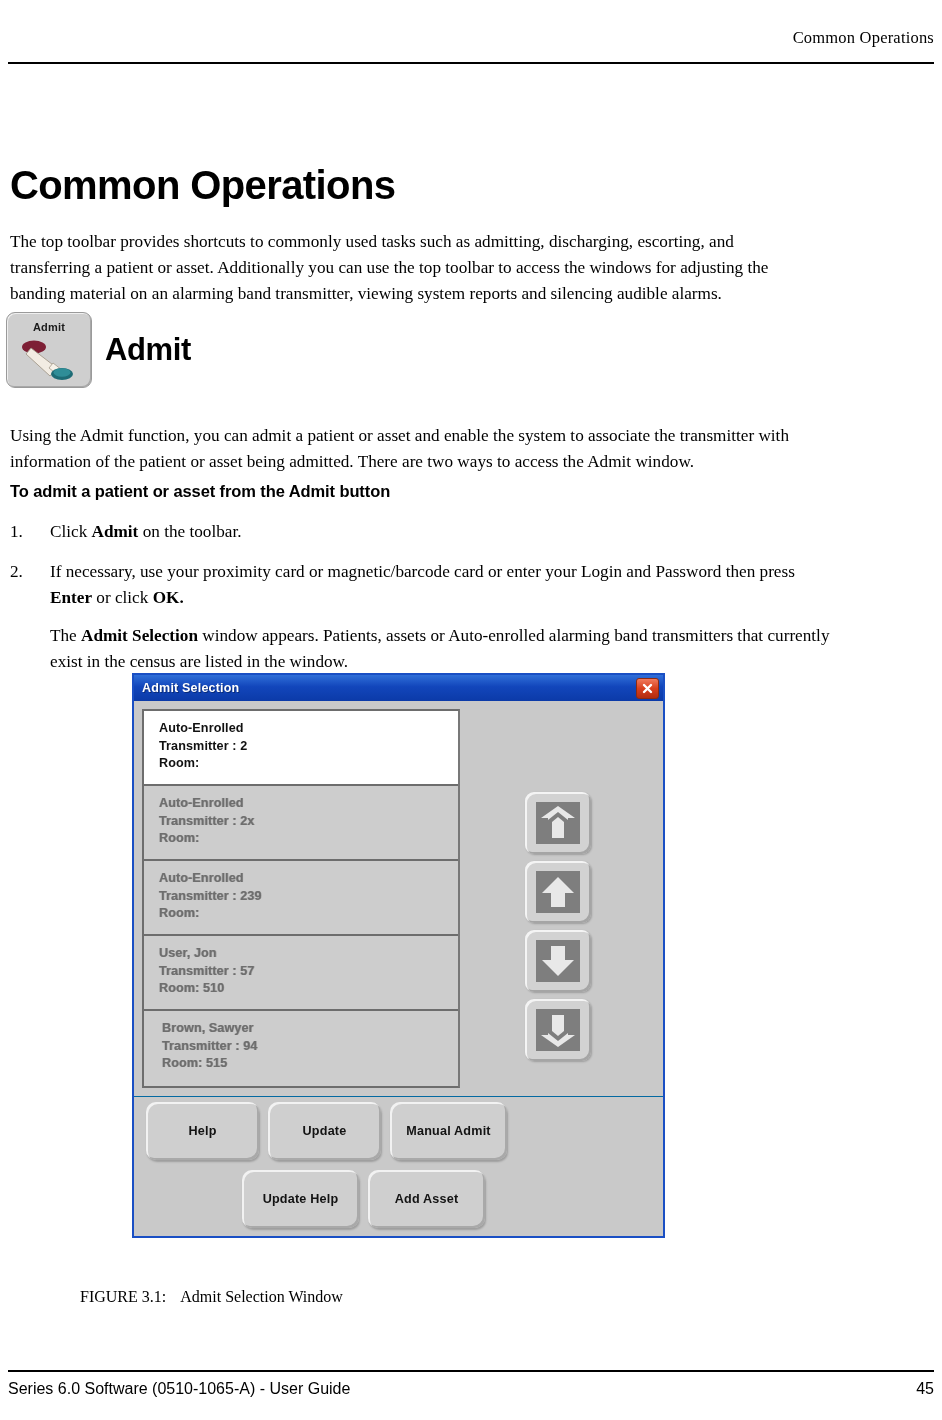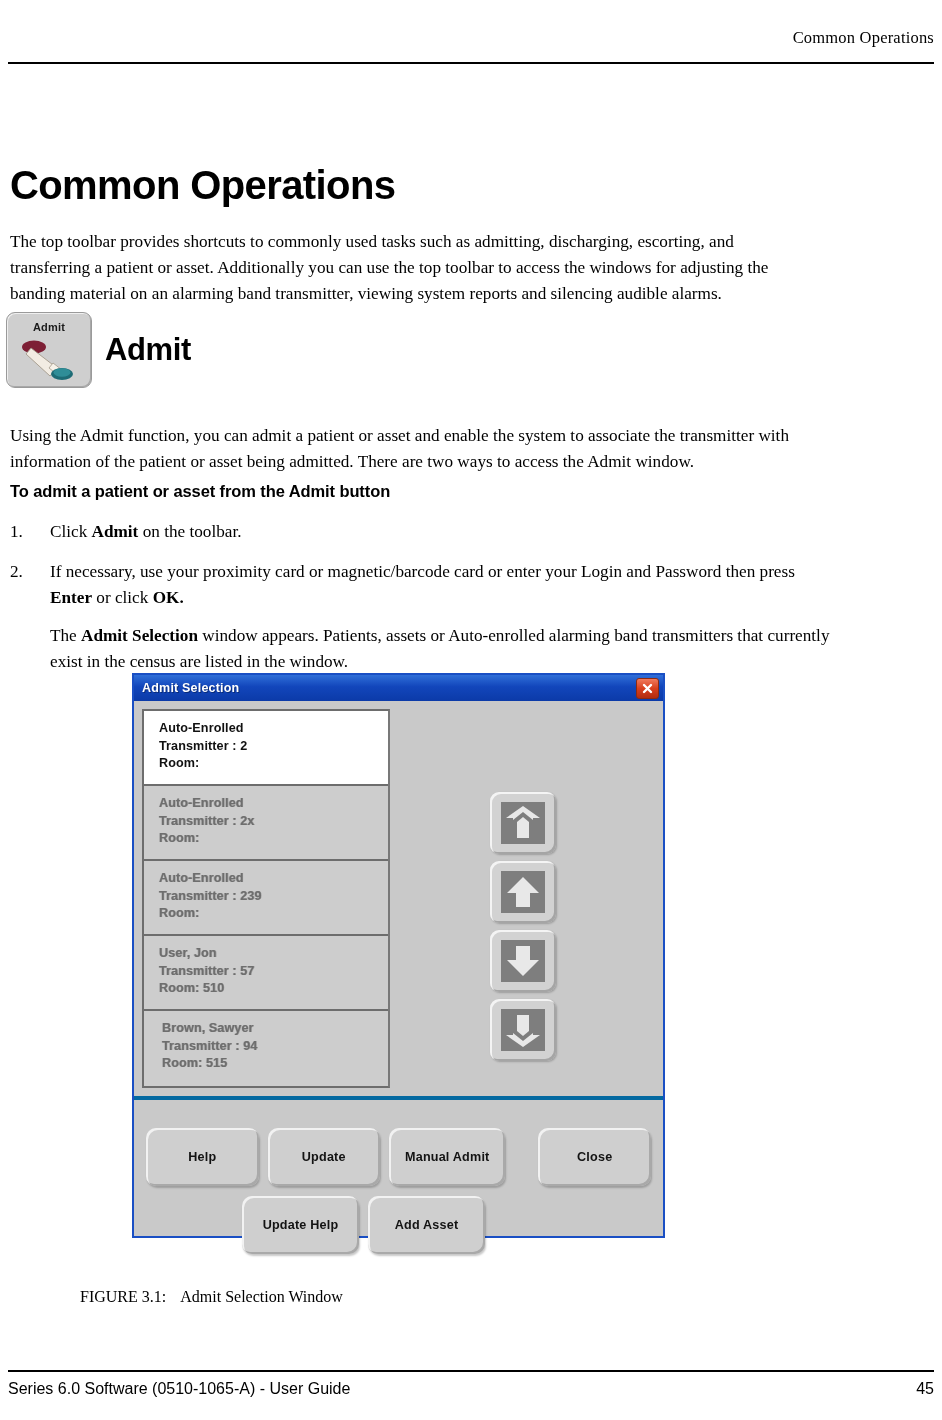--- a/index.html
+++ b/index.html
@@ -219,21 +219,21 @@
   .close-btn svg { display: block; }
 
   .dialog-body {
     flex: 1;
     position: relative;
     padding: 8px;
     box-sizing: border-box;
     display: flex;
   }
   .list-panel {
-    width: 248px;
+    width: 318px;
     flex: none;
     background: #c9c9c9;
     border: 2px solid #6d6d6d;
     border-right-color: #787878;
     box-sizing: border-box;
     overflow: hidden;
   }
   .list-item {
     height: 75px;
     box-sizing: border-box;
@@ -285,22 +285,22 @@
   }
   .scroll-btn svg { display: block; }
   #btn-page-up   { top: 83px; }
   #btn-line-up   { top: 152px; }
   #btn-line-down { top: 221px; }
   #btn-page-down { top: 290px; }
 
   .dialog-footer {
     flex: none;
     height: 158px;
-    border-top: 4px solid #0369a1;
-    padding: 28px 12px 0 12px;
+    border-top: 1px solid #0369a1;
+    padding: 5px 12px 0 12px;
     box-sizing: border-box;
   }
   .btn-row {
     display: flex;
     align-items: flex-start;
   }
   .btn-row.row2 { margin-top: 10px; padding-left: 96px; }
   .dlg-btn {
     height: 58px;
     background: #cfcfcf;
@@ -498,21 +498,20 @@
         </div>
 
       </div>
     </div>
 
     <div class="dialog-footer">
       <div class="btn-row">
         <div class="dlg-btn" id="dlg-help">Help</div>
         <div class="dlg-btn" id="dlg-update">Update</div>
         <div class="dlg-btn" id="dlg-manual-admit">Manual Admit</div>
-        <div class="dlg-btn" id="dlg-close">Close</div>
       </div>
       <div class="btn-row row2">
         <div class="dlg-btn" id="dlg-update-asset">Update Help</div>
         <div class="dlg-btn" id="dlg-add-asset">Add Asset</div>
       </div>
     </div>
 
   </div>
 </div>
 

